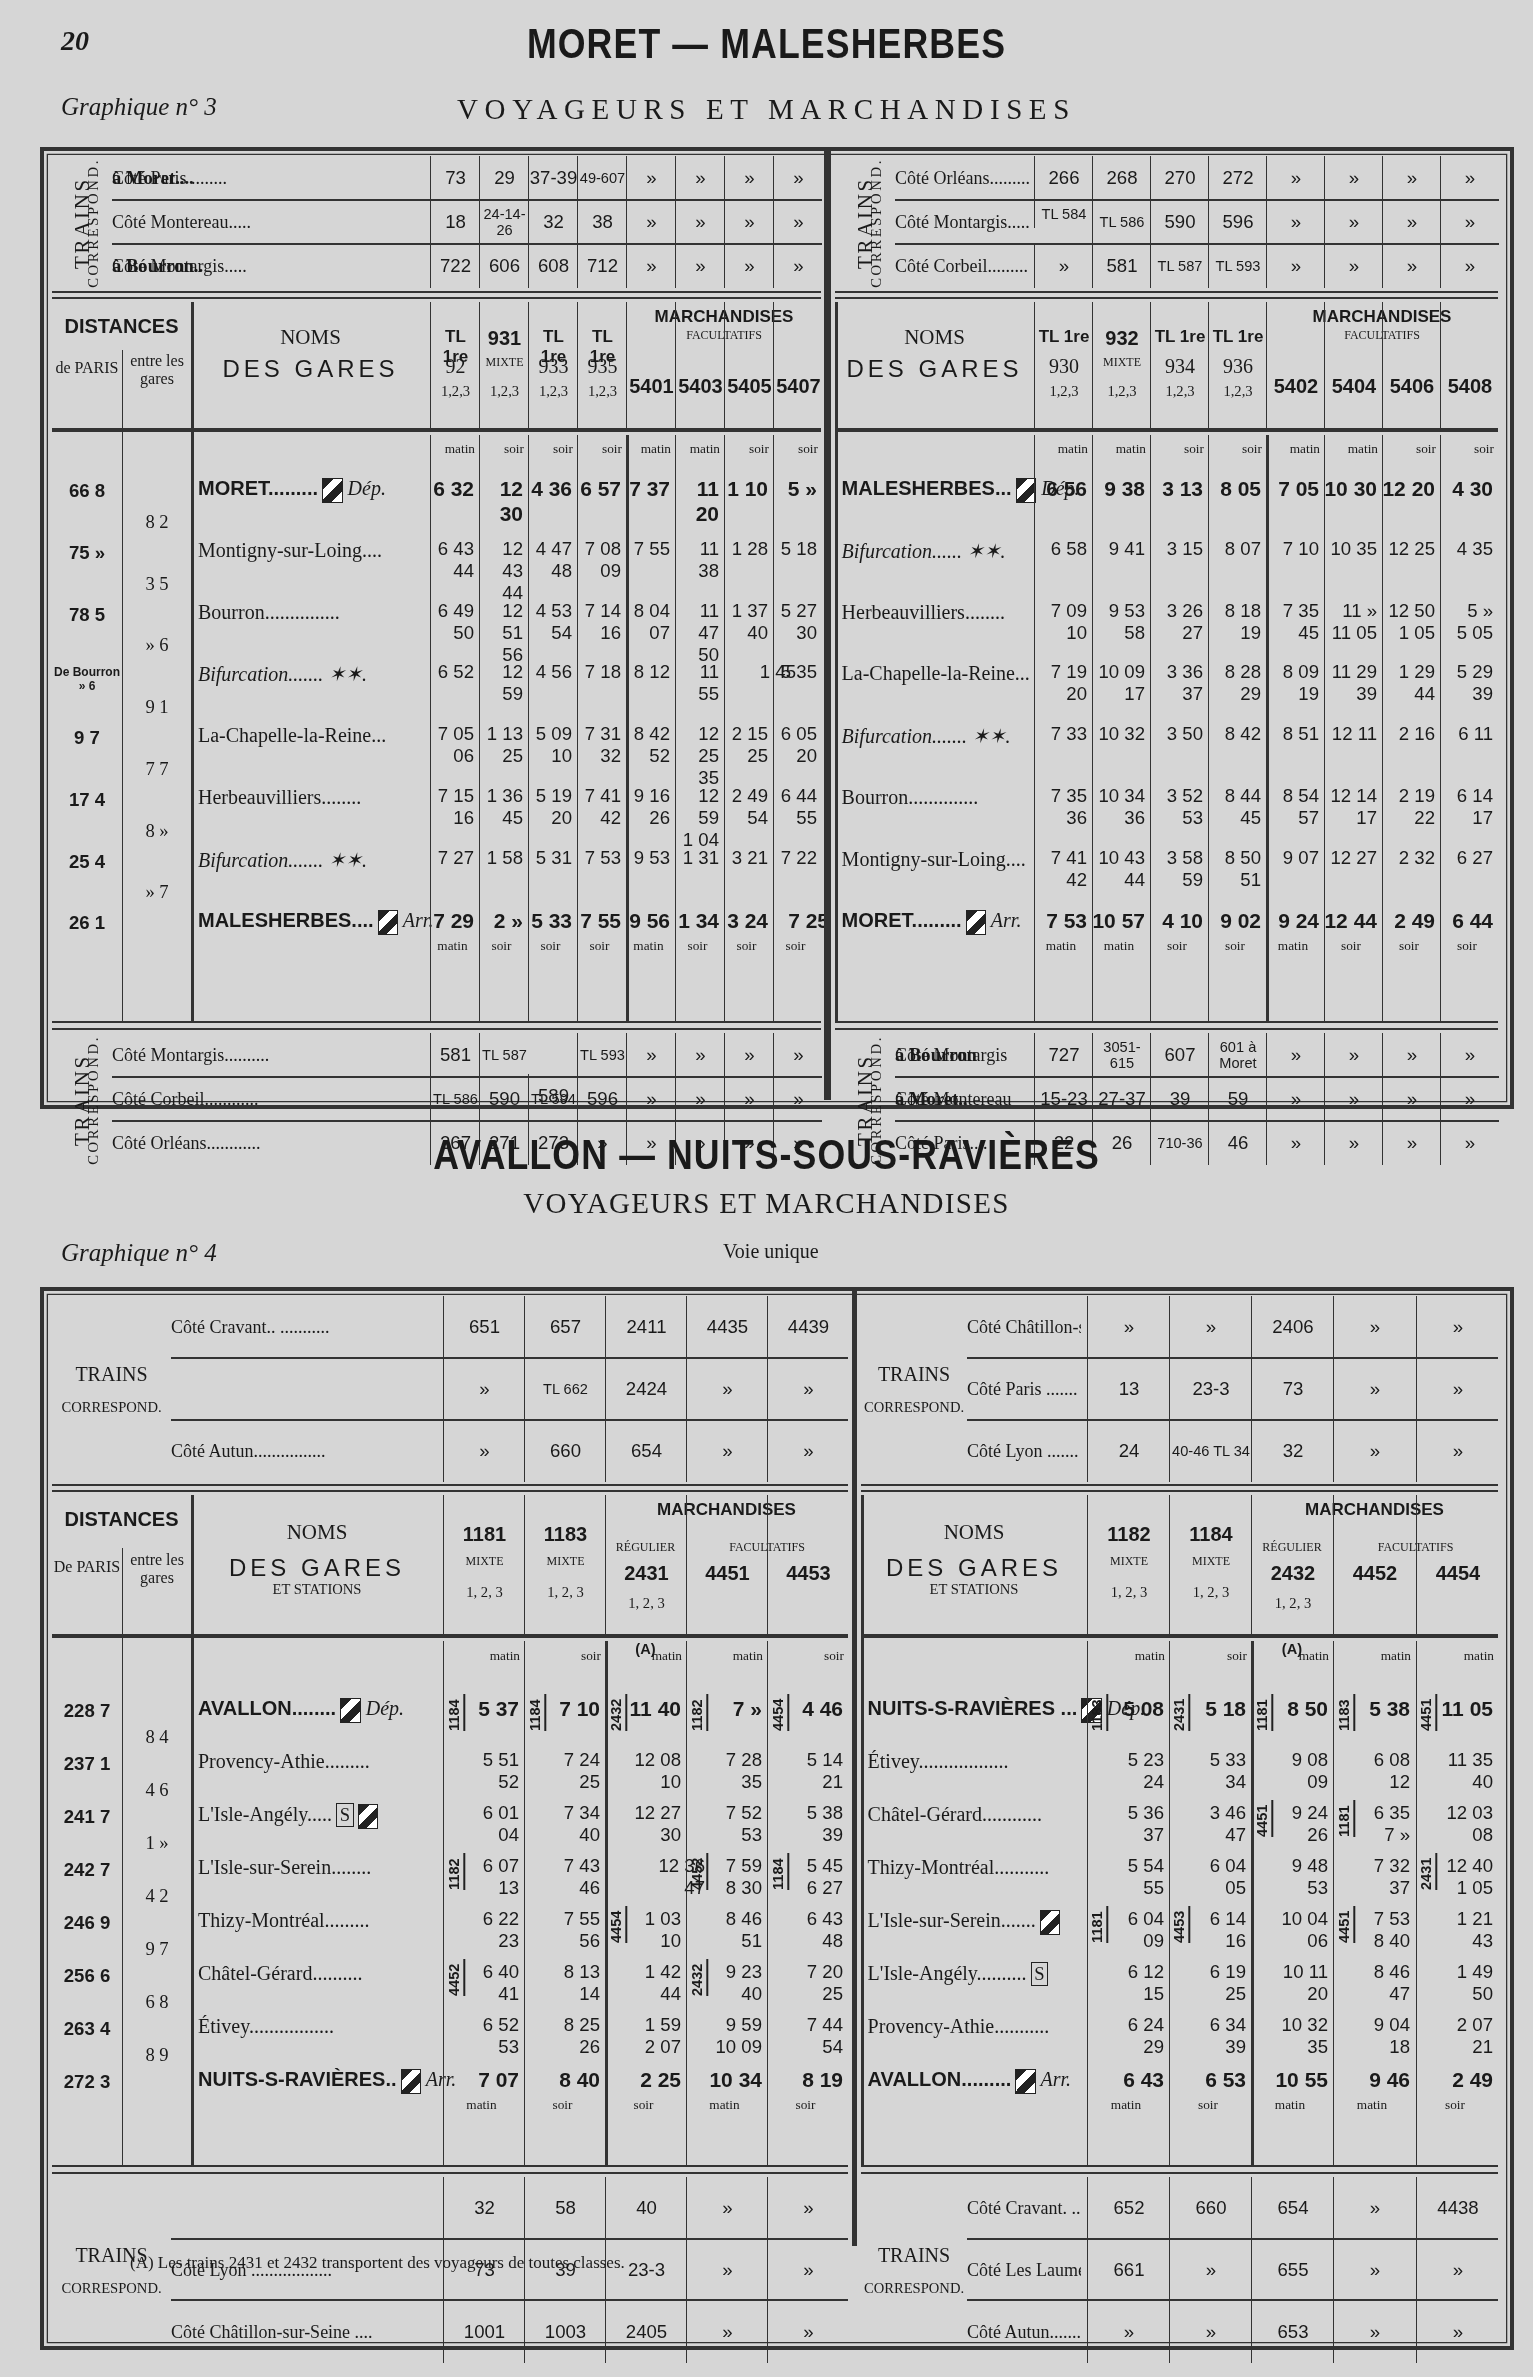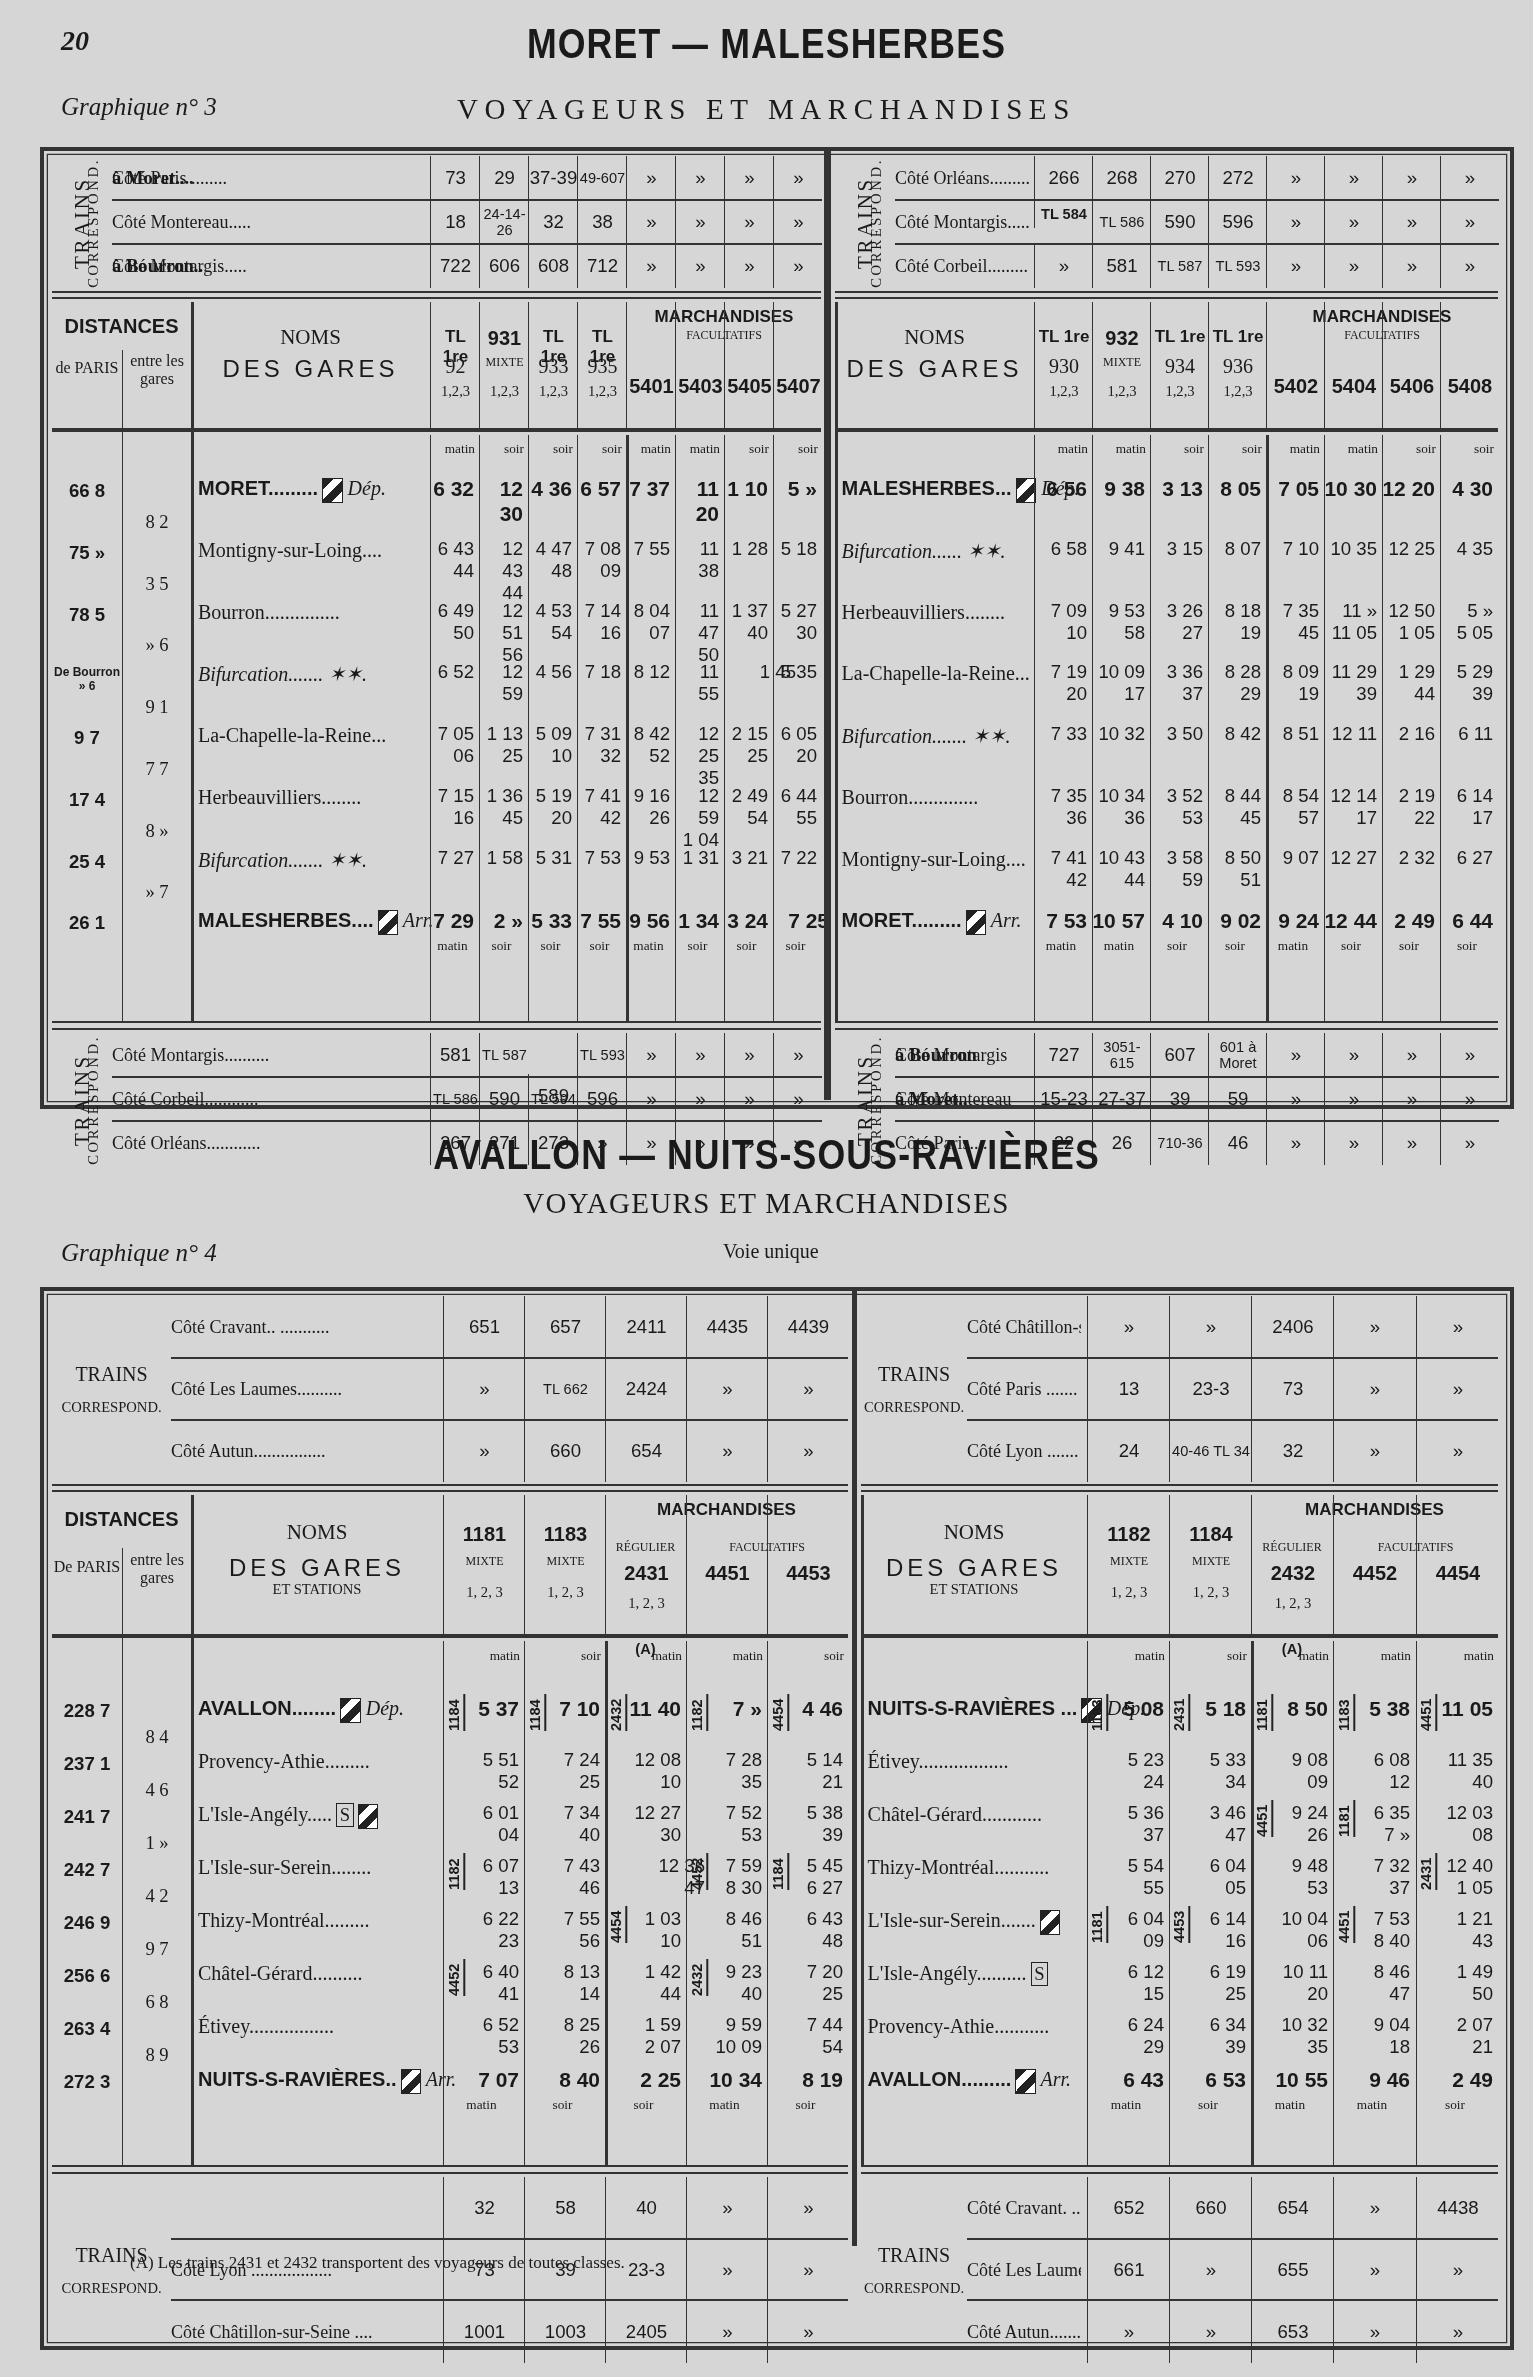--- a/index.html
+++ b/index.html
@@ -442,21 +442,21 @@
       <div class="abs num" style="left: 199px; top: 0px; width: 58px; height: 44px; display: flex; align-items: center; justify-content: center; text-align: center; font-size: 18.6px; border-left: 1.3px solid rgb(51, 51, 51);">266</div>
       <div class="abs num" style="left: 257px; top: 0px; width: 58px; height: 44px; display: flex; align-items: center; justify-content: center; text-align: center; font-size: 18.6px; border-left: 1.3px solid rgb(51, 51, 51);">268</div>
       <div class="abs num" style="left: 315px; top: 0px; width: 58px; height: 44px; display: flex; align-items: center; justify-content: center; text-align: center; font-size: 18.6px; border-left: 1.3px solid rgb(51, 51, 51);">270</div>
       <div class="abs num" style="left: 373px; top: 0px; width: 58px; height: 44px; display: flex; align-items: center; justify-content: center; text-align: center; font-size: 18.6px; border-left: 1.3px solid rgb(51, 51, 51);">272</div>
       <div class="abs num" style="left: 431px; top: 0px; width: 58px; height: 44px; display: flex; align-items: center; justify-content: center; text-align: center; font-size: 18.6px; border-left: 1.3px solid rgb(51, 51, 51);">»</div>
       <div class="abs num" style="left: 489px; top: 0px; width: 58px; height: 44px; display: flex; align-items: center; justify-content: center; text-align: center; font-size: 18.6px; border-left: 1.3px solid rgb(51, 51, 51);">»</div>
       <div class="abs num" style="left: 547px; top: 0px; width: 58px; height: 44px; display: flex; align-items: center; justify-content: center; text-align: center; font-size: 18.6px; border-left: 1.3px solid rgb(51, 51, 51);">»</div>
       <div class="abs num" style="left: 605px; top: 0px; width: 58px; height: 44px; display: flex; align-items: center; justify-content: center; text-align: center; font-size: 18.6px; border-left: 1.3px solid rgb(51, 51, 51);">»</div>
       <div class="abs" style="left: 60px; top: 43px; width: 604px; height: 2px; background: rgb(51, 51, 51);"></div>
       <div class="abs" style="left: 60px; top: 44px; width: 134px; height: 44px; line-height: 44px; font-size: 18px; white-space: nowrap; overflow: hidden;">Côté Montargis......</div>
-      <div class="abs num" style="left: 199px; top: 44px; width: 58px; height: 28px; display: flex; align-items: center; justify-content: center; text-align: center; font-size: 14.6px; border-left: 1.3px solid rgb(51, 51, 51); font-weight: bold;">TL 584</div>
+      <div class="abs num" style="left: 199px; top: 44px; width: 58px; height: 28px; display: flex; align-items: center; justify-content: center; text-align: center; font-size: 14.6px; border-left: 1.3px solid rgb(51, 51, 51);">TL 584</div>
       <div class="abs num" style="left: 257px; top: 44px; width: 58px; height: 44px; display: flex; align-items: center; justify-content: center; text-align: center; font-size: 14.6px; border-left: 1.3px solid rgb(51, 51, 51);">TL 586</div>
       <div class="abs num" style="left: 315px; top: 44px; width: 58px; height: 44px; display: flex; align-items: center; justify-content: center; text-align: center; font-size: 18.6px; border-left: 1.3px solid rgb(51, 51, 51);">590</div>
       <div class="abs num" style="left: 373px; top: 44px; width: 58px; height: 44px; display: flex; align-items: center; justify-content: center; text-align: center; font-size: 18.6px; border-left: 1.3px solid rgb(51, 51, 51);">596</div>
       <div class="abs num" style="left: 431px; top: 44px; width: 58px; height: 44px; display: flex; align-items: center; justify-content: center; text-align: center; font-size: 18.6px; border-left: 1.3px solid rgb(51, 51, 51);">»</div>
       <div class="abs num" style="left: 489px; top: 44px; width: 58px; height: 44px; display: flex; align-items: center; justify-content: center; text-align: center; font-size: 18.6px; border-left: 1.3px solid rgb(51, 51, 51);">»</div>
       <div class="abs num" style="left: 547px; top: 44px; width: 58px; height: 44px; display: flex; align-items: center; justify-content: center; text-align: center; font-size: 18.6px; border-left: 1.3px solid rgb(51, 51, 51);">»</div>
       <div class="abs num" style="left: 605px; top: 44px; width: 58px; height: 44px; display: flex; align-items: center; justify-content: center; text-align: center; font-size: 18.6px; border-left: 1.3px solid rgb(51, 51, 51);">»</div>
       <div class="abs" style="left: 60px; top: 87px; width: 604px; height: 2px; background: rgb(51, 51, 51);"></div>
       <div class="abs" style="left: 60px; top: 88px; width: 134px; height: 44px; line-height: 44px; font-size: 18px; white-space: nowrap; overflow: hidden;">Côté Corbeil.........</div>
       <div class="abs num" style="left: 199px; top: 88px; width: 58px; height: 44px; display: flex; align-items: center; justify-content: center; text-align: center; font-size: 18.6px; border-left: 1.3px solid rgb(51, 51, 51);">»</div>
@@ -826,21 +826,20 @@
         <div style="font-size: 20px;">TRAINS</div>
         <div style="font-size: 14.6px; margin-top: 13.3px;">CORRESPOND.</div>
       </div>
       <div class="abs" style="left: 119px; top: 0px; width: 267px; height: 62px; line-height: 62px; font-size: 18px; white-space: nowrap; overflow: hidden;">Côté Cravant.. ...........</div>
       <div class="abs num" style="left: 391px; top: 0px; width: 81px; height: 62px; display: flex; align-items: center; justify-content: center; text-align: center; font-size: 18.6px; border-left: 1.3px solid rgb(51, 51, 51);">651</div>
       <div class="abs num" style="left: 472px; top: 0px; width: 81px; height: 62px; display: flex; align-items: center; justify-content: center; text-align: center; font-size: 18.6px; border-left: 1.3px solid rgb(51, 51, 51);">657</div>
       <div class="abs num" style="left: 553px; top: 0px; width: 81px; height: 62px; display: flex; align-items: center; justify-content: center; text-align: center; font-size: 18.6px; border-left: 1.3px solid rgb(51, 51, 51);">2411</div>
       <div class="abs num" style="left: 634px; top: 0px; width: 81px; height: 62px; display: flex; align-items: center; justify-content: center; text-align: center; font-size: 18.6px; border-left: 1.3px solid rgb(51, 51, 51);">4435</div>
       <div class="abs num" style="left: 715px; top: 0px; width: 81px; height: 62px; display: flex; align-items: center; justify-content: center; text-align: center; font-size: 18.6px; border-left: 1.3px solid rgb(51, 51, 51);">4439</div>
       <div class="abs" style="left: 119px; top: 61px; width: 677px; height: 2px; background: rgb(51, 51, 51);"></div>
-      <div class="abs" style="left: 119px; top: 62px; width: 267px; height: 62px; line-height: 62px; font-size: 18px; white-space: nowrap; overflow: hidden;">Côté Les Laumes..........</div>
       <div class="abs num" style="left: 391px; top: 62px; width: 81px; height: 62px; display: flex; align-items: center; justify-content: center; text-align: center; font-size: 18.6px; border-left: 1.3px solid rgb(51, 51, 51);">»</div>
       <div class="abs num" style="left: 472px; top: 62px; width: 81px; height: 62px; display: flex; align-items: center; justify-content: center; text-align: center; font-size: 14.6px; border-left: 1.3px solid rgb(51, 51, 51);">TL 662</div>
       <div class="abs num" style="left: 553px; top: 62px; width: 81px; height: 62px; display: flex; align-items: center; justify-content: center; text-align: center; font-size: 18.6px; border-left: 1.3px solid rgb(51, 51, 51);">2424</div>
       <div class="abs num" style="left: 634px; top: 62px; width: 81px; height: 62px; display: flex; align-items: center; justify-content: center; text-align: center; font-size: 18.6px; border-left: 1.3px solid rgb(51, 51, 51);">»</div>
       <div class="abs num" style="left: 715px; top: 62px; width: 81px; height: 62px; display: flex; align-items: center; justify-content: center; text-align: center; font-size: 18.6px; border-left: 1.3px solid rgb(51, 51, 51);">»</div>
       <div class="abs" style="left: 119px; top: 123px; width: 677px; height: 2px; background: rgb(51, 51, 51);"></div>
       <div class="abs" style="left: 119px; top: 124px; width: 267px; height: 62px; line-height: 62px; font-size: 18px; white-space: nowrap; overflow: hidden;">Côté Autun................</div>
       <div class="abs num" style="left: 391px; top: 124px; width: 81px; height: 62px; display: flex; align-items: center; justify-content: center; text-align: center; font-size: 18.6px; border-left: 1.3px solid rgb(51, 51, 51);">»</div>
       <div class="abs num" style="left: 472px; top: 124px; width: 81px; height: 62px; display: flex; align-items: center; justify-content: center; text-align: center; font-size: 18.6px; border-left: 1.3px solid rgb(51, 51, 51);">660</div>
       <div class="abs num" style="left: 553px; top: 124px; width: 81px; height: 62px; display: flex; align-items: center; justify-content: center; text-align: center; font-size: 18.6px; border-left: 1.3px solid rgb(51, 51, 51);">654</div>

